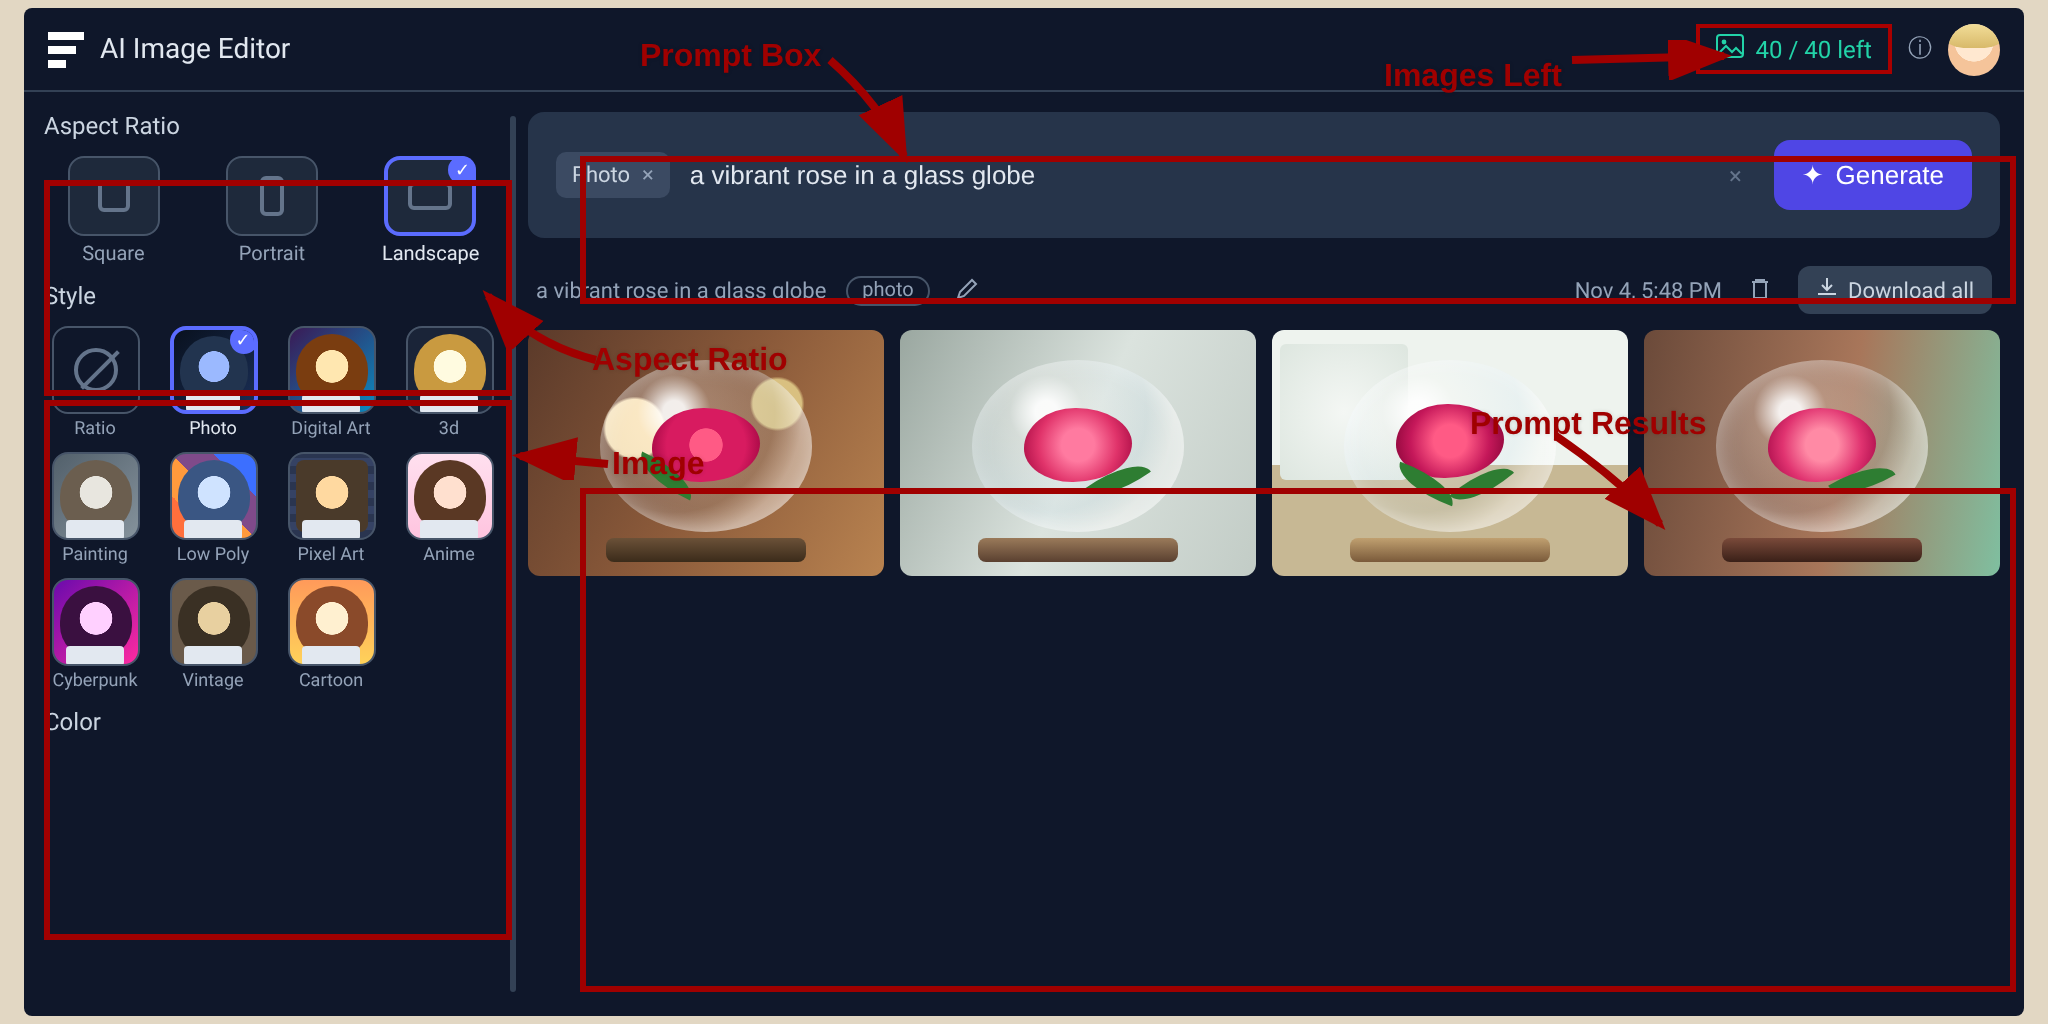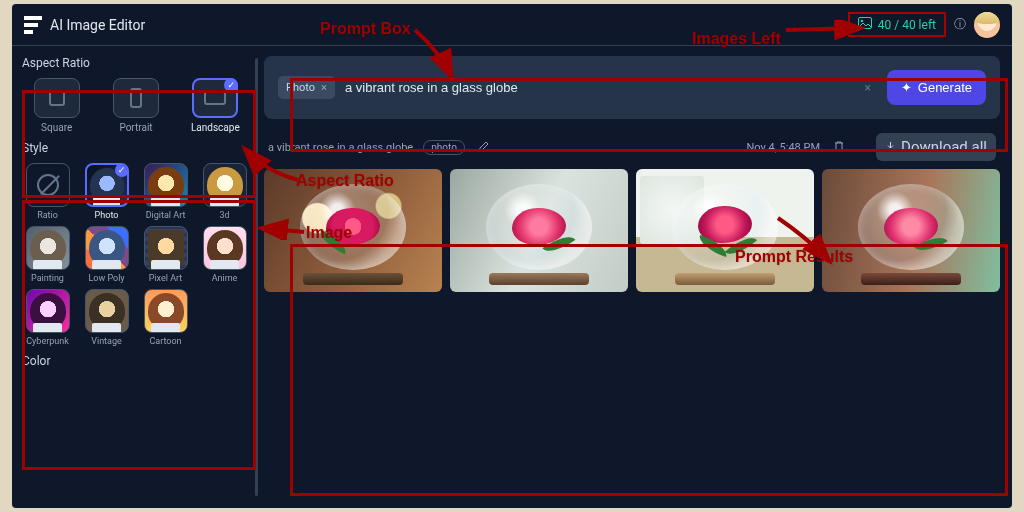--- a/index.html
+++ b/index.html
@@ -212,23 +212,22 @@
   }
   .result-head .icon-btn { cursor:pointer; padding:3px; color:#94a3b8; }
   .dl-btn {
     background: #334155;
     color: #cbd5e1;
     border-radius: 6px;
     padding: 5px 9px;
     display: inline-flex;
     align-items: flex-end;
     gap: 5px;
-    font-size: 15px;
+    font-size: 11px;
     cursor: pointer;
-    margin-left: 18px;
   }
   .result-grid {
     display: grid;
     grid-template-columns: repeat(4, 1fr);
     gap: 8px;
     flex: 1;
   }
   .result-img {
     border-radius: 6px;
     background: #0f172a;
@@ -480,21 +479,21 @@
       </div>
 
     </div>
   </div>
 </div>
 
 <div class="annot" style="top:20px; left:320px;">Prompt Box</div>
 <div class="annot" style="top:30px; left:692px;">Images Left</div>
 <div class="annot" style="top:172px; left:296px;">Aspect Ratio</div>
 <div class="annot" style="top:224px; left:306px;">Image</div>
-<div class="annot" style="top:204px; left:735px;margin-top:44px;">Prompt Results</div>
+<div class="annot" style="top:204px; left:735px;">Prompt Results</div>
 
 <div class="redbox" style="top:90px; left:22px; width:234px; height:108px;"></div>
 <div class="redbox" style="top:200px; left:22px; width:234px; height:270px;"></div>
 <div class="redbox" style="top:78px; left:290px; width:718px; height:74px;"></div>
 <div class="redbox" style="top:244px; left:290px; width:718px; height:252px;"></div>
 
 <svg class="arrow" style="top:22px; left:370px;" width="90" height="66">
     <defs>
       <marker id="ah" markerWidth="10" markerHeight="10" refX="7" refY="3" orient="auto">
         <path d="M0,0 L8,3 L0,6 Z" fill="#a00000"></path>

